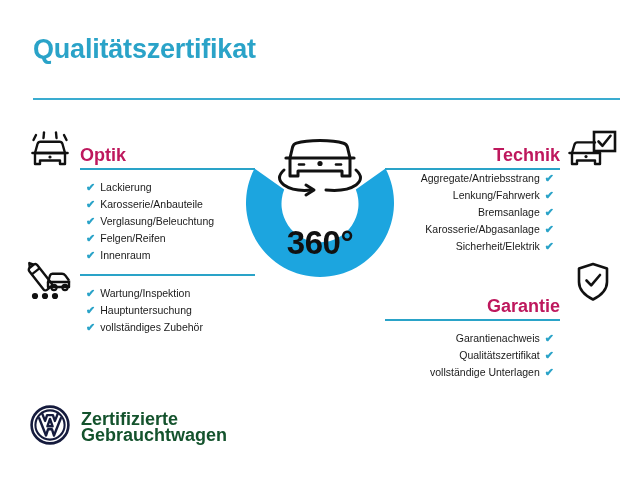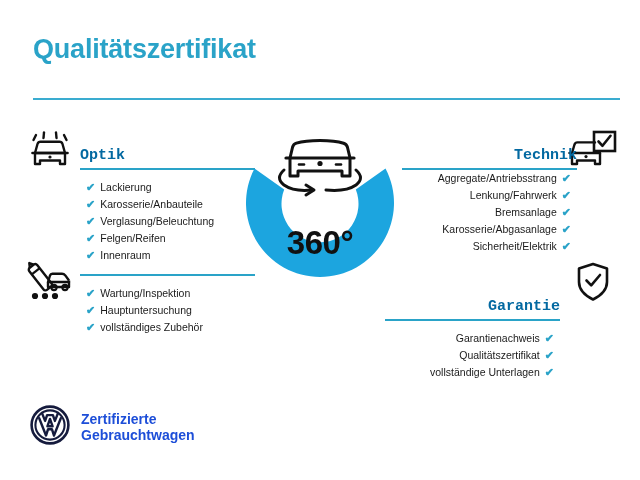--- a/index.html
+++ b/index.html
@@ -39,40 +39,39 @@
     width: 587px;
     height: 2px;
     background: #3aacd0;
   }
 
   
   .sec {
     position: absolute;
   }
   .sec-head {
-    font-size: 15px;
-    font-weight: bold;
-    color: #0369a1;
+    font-size: 18px;
+    font-weight: bold;
+    color: #be185d;
     white-space: nowrap;
     line-height: 17px;
-    font-family: Liberation Mono, monospace;
   }
   .sec-rule {
     height: 2px;
     background: #2aa3c8;
     margin-top: 4px;
   }
 
   
   #sec-optik   { left: 80px; top: 147px; width: 175px; }
   #sec-wartung { left: 80px; top: 270px; width: 175px; }
   #sec-optik .sec-head, #sec-wartung .sec-head { text-align: left; }
 
   
-  #sec-technik  { left: 402px; top: 147px; width: 175px; }
+  #sec-technik  { left: 385px; top: 147px; width: 175px; }
   #sec-garantie { left: 385px; top: 270px; width: 175px; margin-top: 28px; }
   #sec-technik .sec-head, #sec-garantie .sec-head { text-align: right; }
 
   
   ul.items {
     list-style: none;
     margin: 0;
     padding: 0;
   }
   ul.items li {
@@ -132,23 +131,23 @@
   
   #footer {
     position: absolute;
     left: 30px;
     top: 405px;
     display: flex;
     align-items: center;
     gap: 11px;
   }
   .vw-text {
-    font-size: 14px;
-    font-weight: bold;
-    color: #1d4ed8;
+    font-size: 18px;
+    font-weight: bold;
+    color: #14532d;
     line-height: 16px;
     white-space: pre-line;
   }
 </style>
 </head>
 <body>
 
 <div id="page">
 
   <div class="title">Qualitätszertifikat</div>

